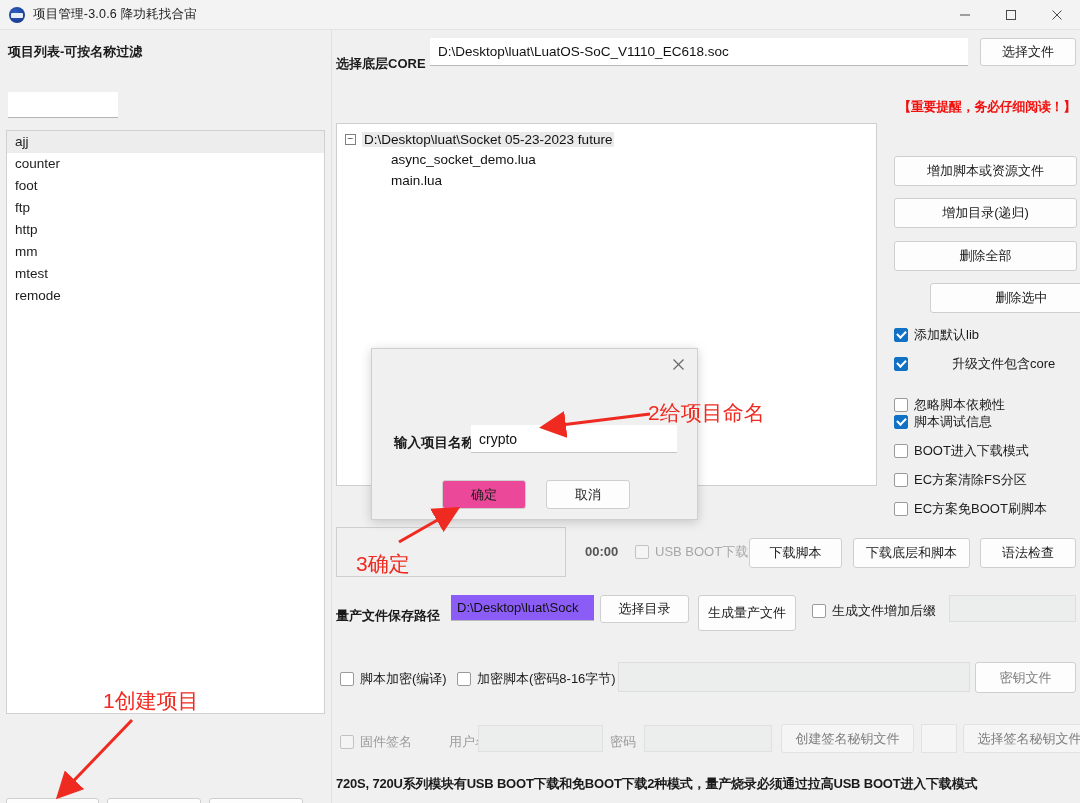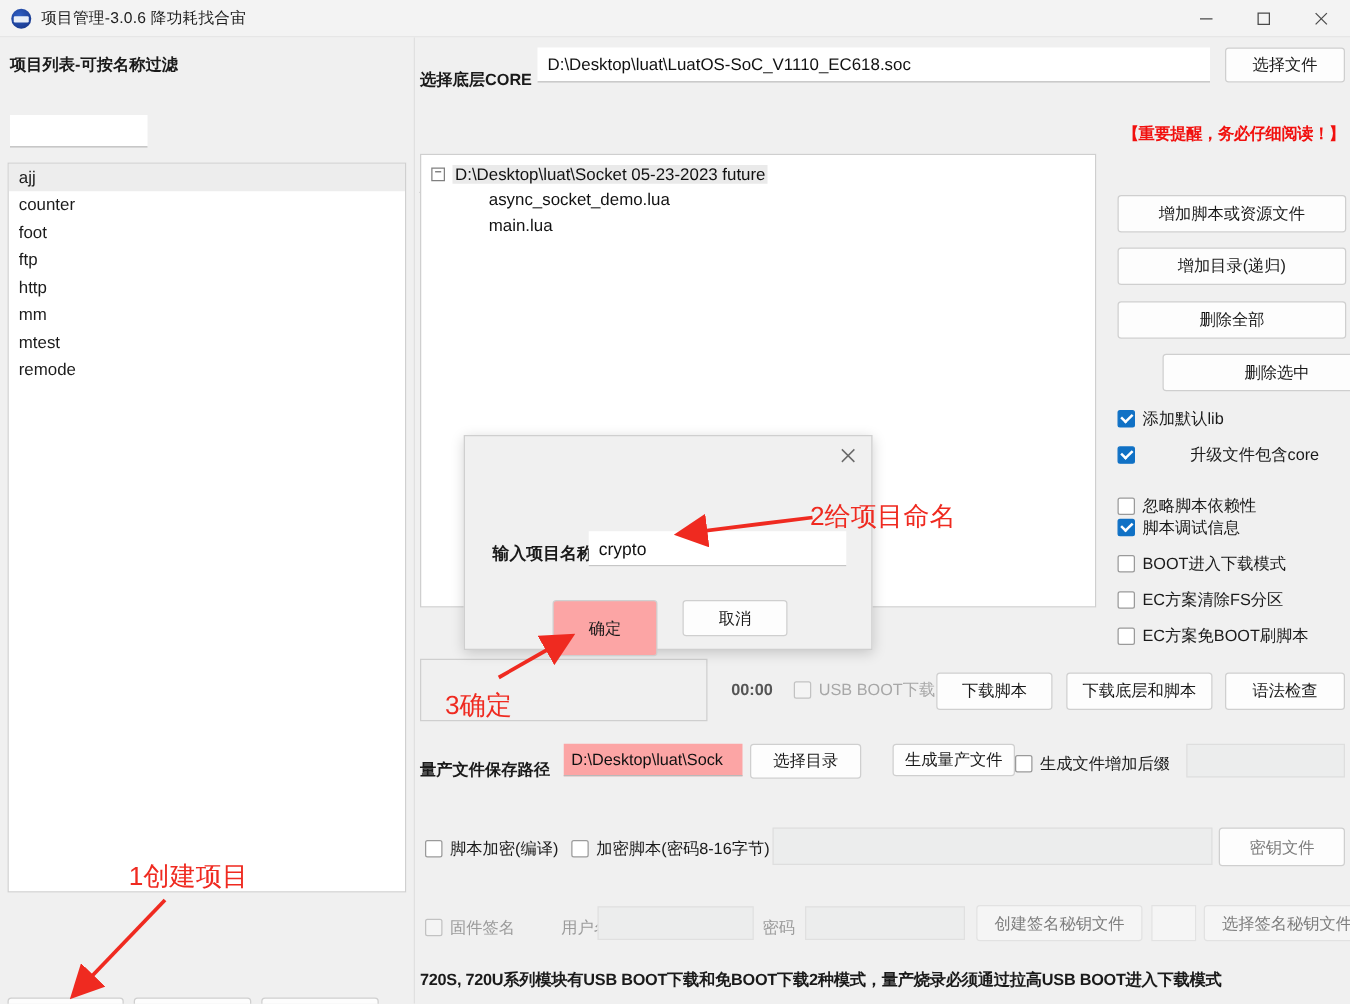--- a/index.html
+++ b/index.html
@@ -130,25 +130,25 @@
   #timer { position:absolute; left:253px; top:514px; font-size:13px; color:#555; font-weight:bold; }
   #usb-chk { position:absolute; left:303px; top:513px; display:flex; align-items:center; gap:6px; color:#a7a7a7; font-size:13px; }
   #btn-dl-script { position:absolute; left:417px; top:508px; width:93px; height:30px; }
   #btn-dl-core   { position:absolute; left:521px; top:508px; width:117px; height:30px; }
   #btn-syntax    { position:absolute; left:648px; top:508px; width:96px; height:30px; }
 
   
   #mp-label { position:absolute; left:4px; top:577px; }
   #mp-path {
     position:absolute; left:119px; top:565px; width:143px; height:26px;
-    background:#fca5a5; border:none; border-bottom:1px solid #b9b9b9;
+    background:#8b5cf6; border:none; border-bottom:1px solid #b9b9b9;
     font-family:inherit; font-size:13px; padding:0 6px; color:#111;
   }
   #btn-choose-dir { position:absolute; left:268px; top:565px; width:89px; height:28px; }
-  #btn-gen-mp     { position:absolute; left:366px; top:565px; width:98px; height:26px;margin-left:16px; }
+  #btn-gen-mp     { position:absolute; left:366px; top:565px; width:98px; height:36px; }
   #mp-suffix-chk  { position:absolute; left:480px; top:572px; display:flex; align-items:center; gap:6px; font-size:13px; }
   #mp-suffix-input{
     position:absolute; left:617px; top:565px; width:127px; height:27px;
     background:#eceded; border:1px solid #dedede;
   }
 
   
   #enc-chk1 { position:absolute; left:8px; top:640px; display:flex; align-items:center; gap:6px; font-size:13px; }
   #enc-chk2 { position:absolute; left:125px; top:640px; display:flex; align-items:center; gap:6px; font-size:13px; }
   #enc-input {
@@ -182,21 +182,21 @@
   #dlg-close {
     position:absolute; right:2px; top:2px; width:34px; height:26px;
     display:flex; align-items:center; justify-content:center; color:#6a6a6a;
   }
   #dlg-label { position:absolute; left:22px; top:85px; font-size:13.5px; font-weight:bold; }
   #dlg-input {
     position:absolute; left:99px; top:76px; width:206px; height:28px;
     background:#fff; border:none; border-bottom:1px solid #c6c6c6;
     font-family:inherit; font-size:14px; padding:0 8px; color:#111;
   }
-  #dlg-ok     { position:absolute; left:70px; top:131px; width:84px; height:45px; background:#fca5a5; }
+  #dlg-ok     { position:absolute; left:70px; top:131px; width:84px; height:29px; background:#ec4899; }
   #dlg-cancel { position:absolute; left:174px; top:131px; width:84px; height:29px; background:#fdfdfd; }
 
   
   .anno {
     position:absolute; color:#ef2a20; font-weight:normal; z-index:60;
     font-family:"Liberation Sans","DejaVu Sans",sans-serif;
   }
   #anno1 { left:103px; top:657px; font-size:21px; }
   #anno2 { left:648px; top:369px; font-size:21px; }
   #anno3 { left:356px; top:520px; font-size:21px; }

